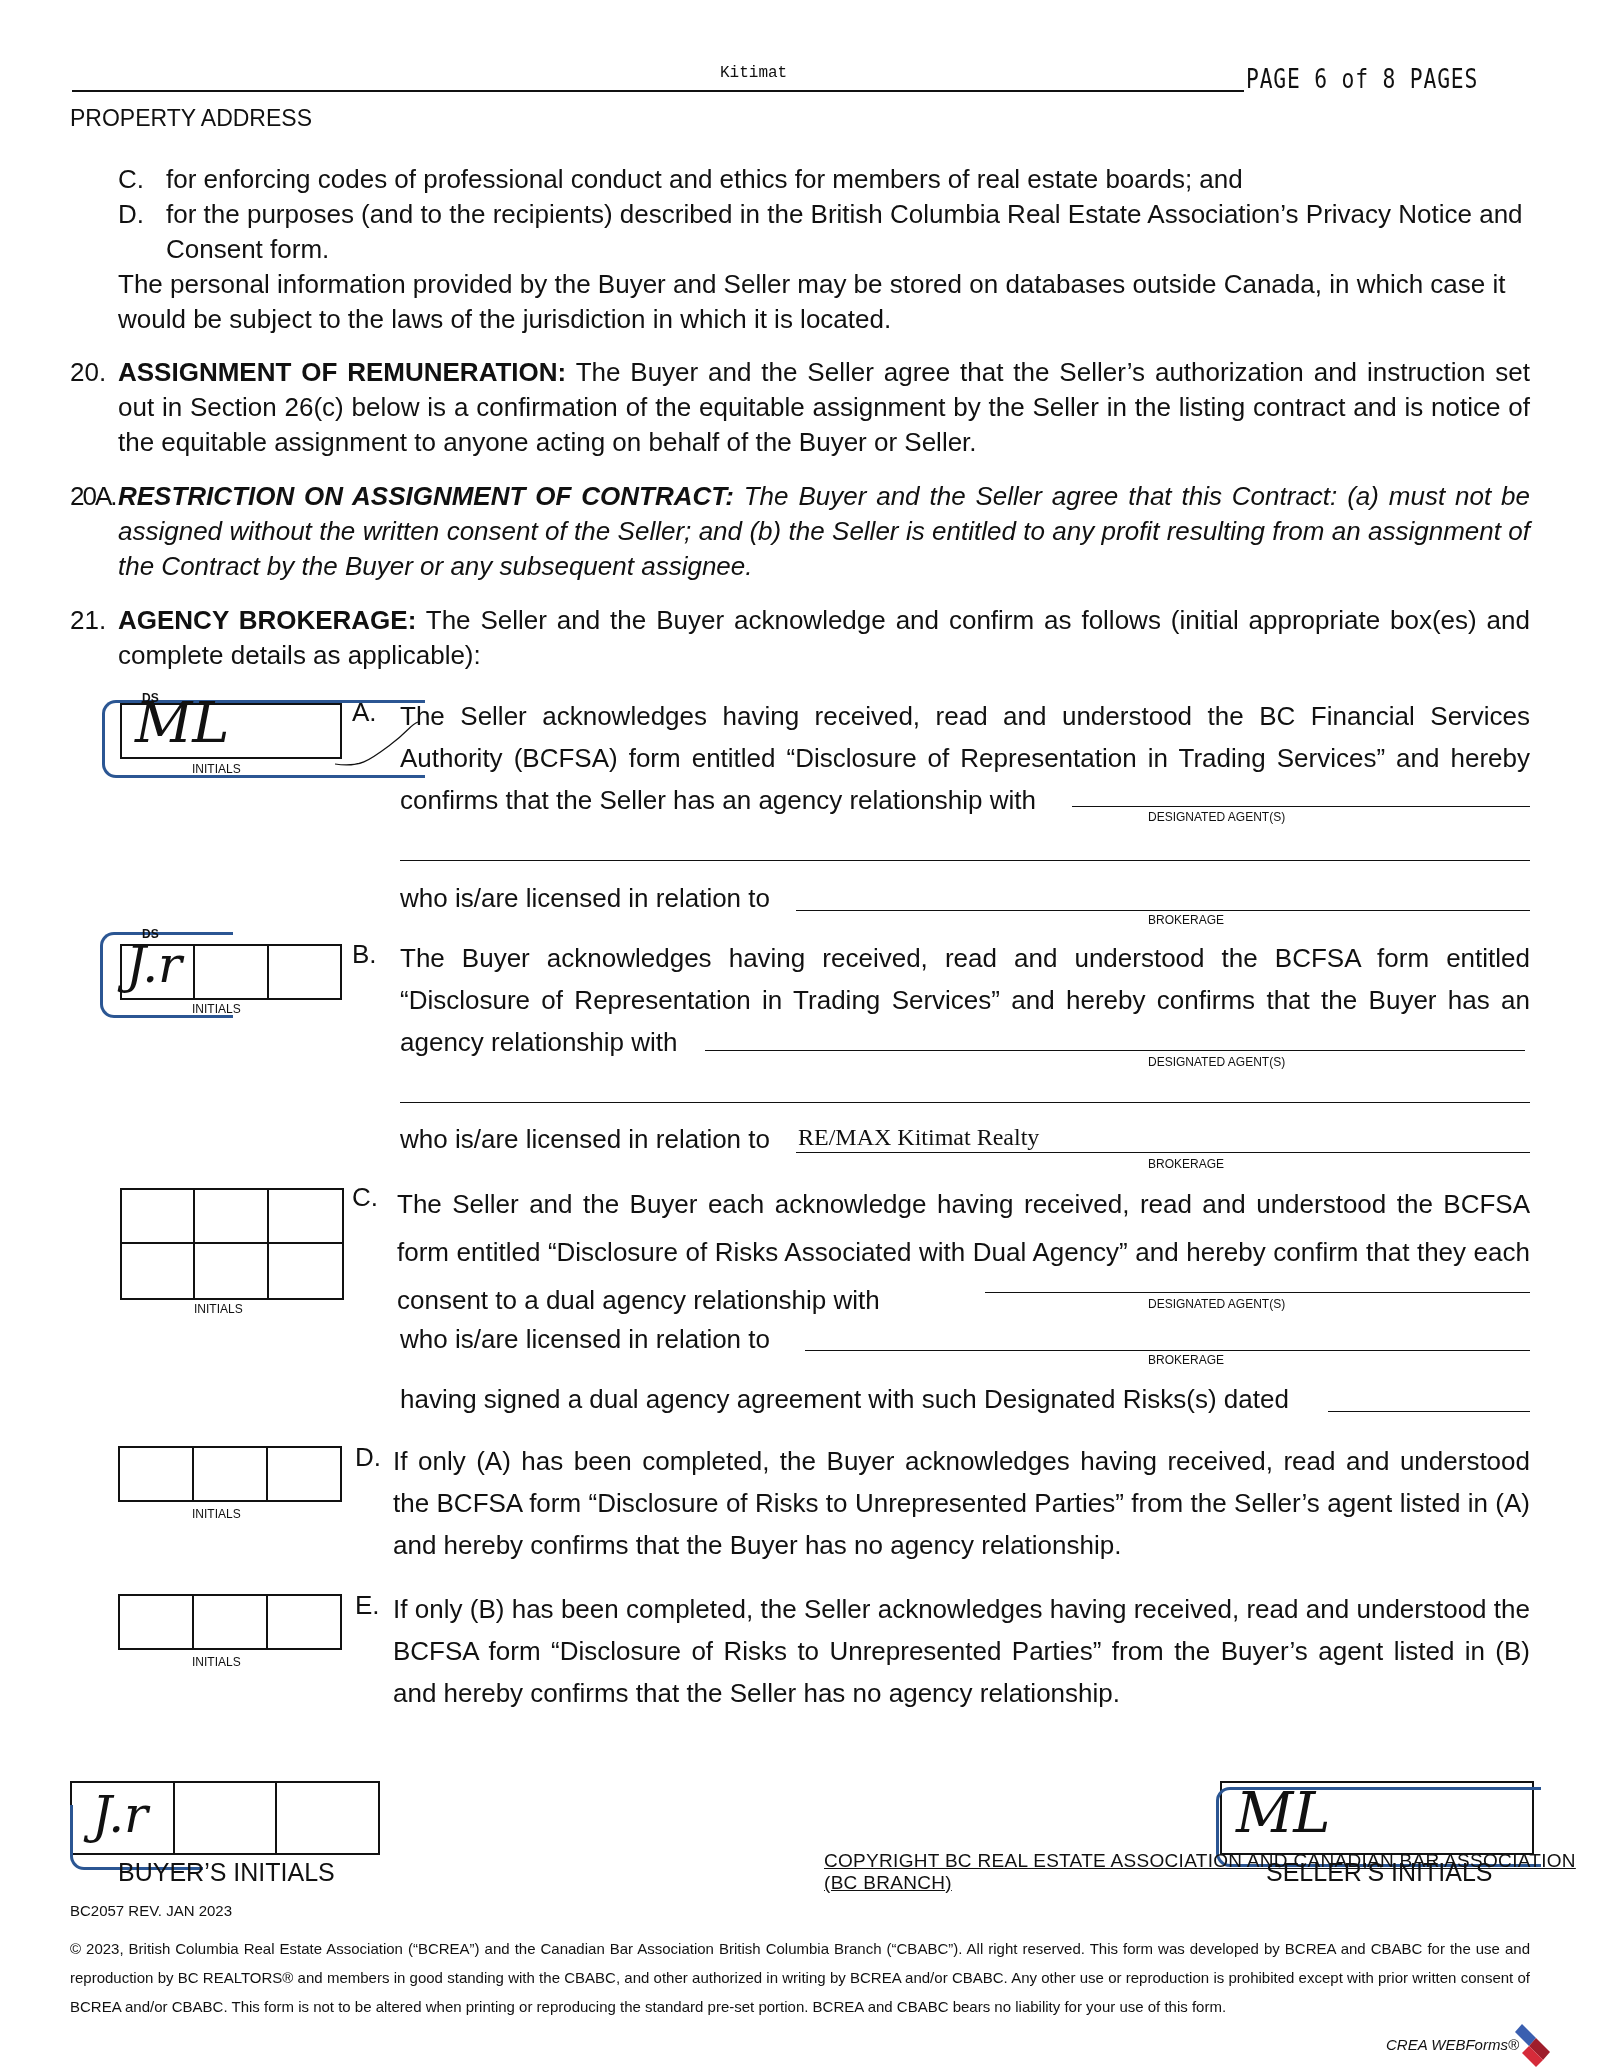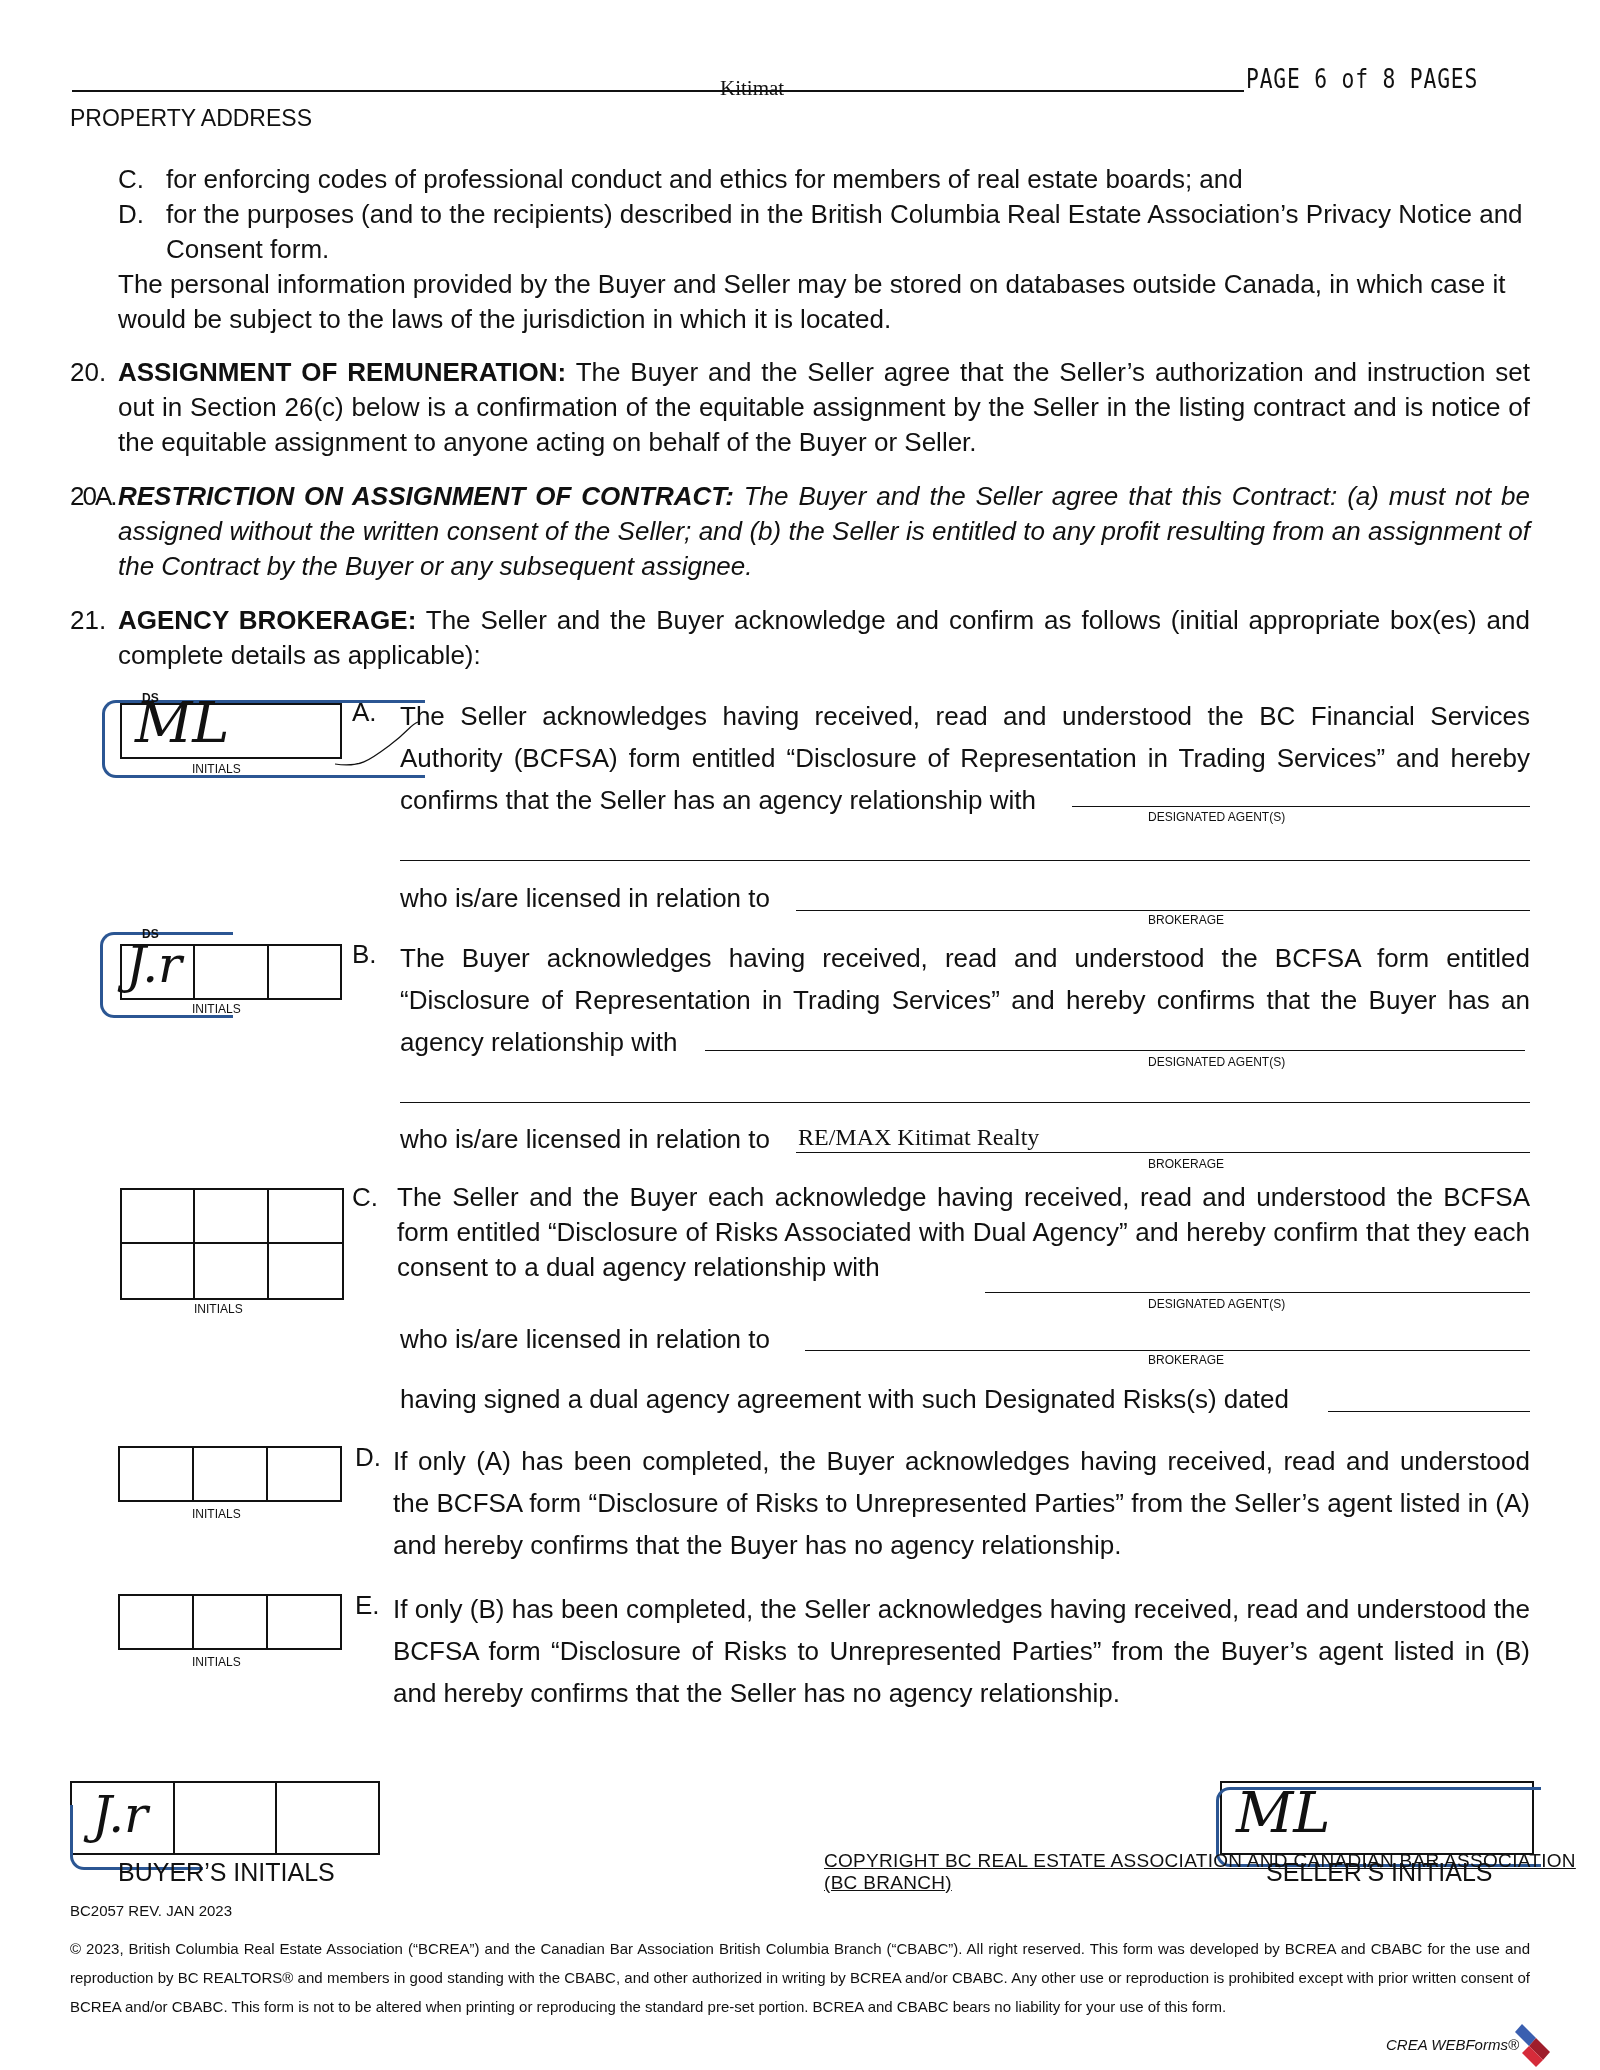--- a/index.html
+++ b/index.html
@@ -3,21 +3,21 @@
 <meta charset="utf-8">
 <style>
   html, body { margin: 0; padding: 0; background: #ffffff; }
   body { width: 1600px; height: 2070px; position: relative; overflow: hidden;
          font-family: "Liberation Sans", "DejaVu Sans", sans-serif; color: #111; }
   .abs { position: absolute; }
   .serif { font-family: "Liberation Serif", "DejaVu Serif", serif; }
 
   
   #addr-line { left: 72px; top: 90px; width: 1172px; border-bottom: 2px solid #111; height: 0; }
-  #addr-value { left: 720px; top: 76px; font-size: 21px; }
+  #addr-value { left: 720px; top: 64px; font-size: 16px; font-family: Liberation Mono, monospace; }
   #page-label { left: 1246px; top: 64px; font-size: 26px; letter-spacing: 1px; font-family: "DejaVu Sans Mono", "Liberation Mono", monospace; transform: scaleX(0.82); transform-origin: left; }
   #addr-caption { left: 70px; top: 105px; font-size: 23px; }
 
   .body-text { font-size: 26px; line-height: 35px; text-align: justify; }
   .body-text b { font-weight: bold; }
   .itm { }
 
   .lettered { position: absolute; font-size: 26px; line-height: 35px; }
   .lettered .lbl { position: absolute; left: 0; }
   .lettered .txt { position: absolute; left: 48px; right: 0; text-align: justify; }
@@ -123,21 +123,21 @@
   <div class="cell"></div>
   <div class="cell"></div>
   <div class="cell"></div>
   <div class="cell"></div>
   <div class="cell"></div>
 </div>
 <div class="caption" style="left:194px; top:1302px;">INITIALS</div>
 
 <div class="lettered" style="left:352px; top:1180px; width:1178px; height:130px;">
   <span class="lbl">C.</span>
-  <div class="txt" style="line-height:35px; left:45px;">
+  <div class="txt" style="line-height:48px; left:45px;">
     <span>The Seller and the Buyer each acknowledge having received, read and understood the BCFSA form entitled </span><span class="itm">“Disclosure of Risks Associated with Dual Agency”</span><span> and hereby confirm that they each consent to a dual agency relationship with</span>
   </div>
 </div>
 <div class="uline" style="left:985px; top:1292px; width:545px;"></div>
 <div class="caption" style="left:1148px; top:1297px;">DESIGNATED AGENT(S)</div>
 <div class="abs" style="left:400px; top:1324px; font-size:26px;">who is/are licensed in relation to</div>
 <div class="uline" style="left:805px; top:1350px; width:725px;"></div>
 <div class="caption" style="left:1148px; top:1353px;">BROKERAGE</div>
 <div class="abs" style="left:400px; top:1384px; font-size:26px;">having signed a dual agency agreement with such Designated Risks(s) dated</div>
 <div class="uline" style="left:1328px; top:1411px; width:202px;"></div>

